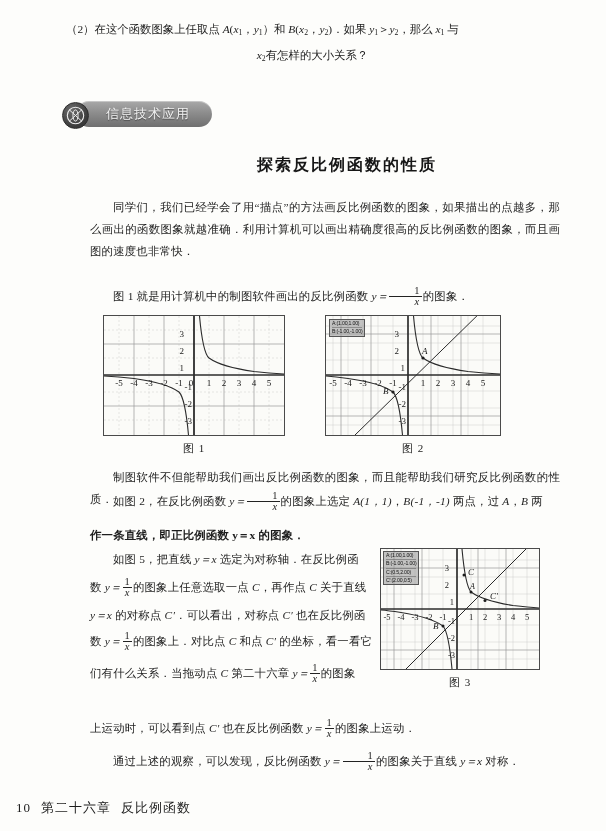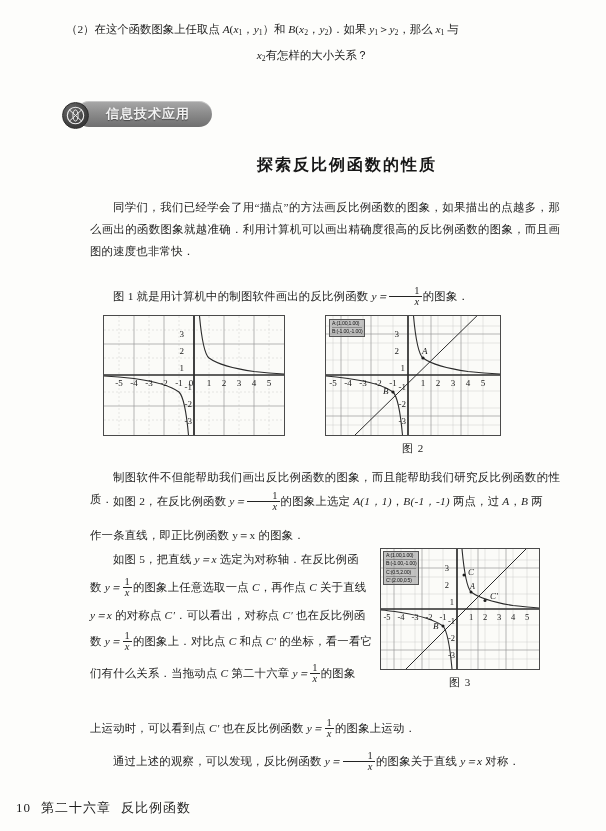--- a/index.html
+++ b/index.html
@@ -83,21 +83,21 @@
     height: 26px;
     border-radius: 13px;
     background: linear-gradient(180deg, #a9a9a9 0%, #8d8d8d 45%, #6f6f6f 100%);
     box-shadow: inset 0 1px 0 rgba(255,255,255,.35);
   }
   .banner-label {
     position: absolute;
     left: 44px;
     top: 4px;
     font-size: 13px;
-    font-weight: bold;
+    font-weight: normal;
     letter-spacing: 1px;
     color: #f2f2f2;
     text-shadow: 0 1px 1px rgba(0,0,0,.45);
     white-space: nowrap;
   }
   .banner-badge {
     position: absolute;
     left: 0;
     top: 1px;
     width: 25px;
@@ -253,20 +253,21 @@
           <text x="75" y="70" text-anchor="middle">-1</text>
           <text x="87" y="70" text-anchor="middle">0</text>
           <text x="105" y="70" text-anchor="middle">1</text>
           <text x="120" y="70" text-anchor="middle">2</text>
           <text x="135" y="70" text-anchor="middle">3</text>
           <text x="150" y="70" text-anchor="middle">4</text>
           <text x="165" y="70" text-anchor="middle">5</text>
         </g>
       </svg>
     </div>
+    <div class="fig-cap" style="top:126px;">图 1</div>
   </div>
 
   <div class="figure" style="left:325px; top:315px; width:176px; height:140px;">
     <div class="plot" style="width:176px; height:121px;">
       <svg width="174" height="119" viewBox="0 0 174 119">
         <g stroke="#cfcfcf" stroke-width="0.5">
           <line x1="7" y1="0" x2="7" y2="119"></line>
             <line x1="22" y1="0" x2="22" y2="119"></line>
           <line x1="37" y1="0" x2="37" y2="119"></line>
             <line x1="52" y1="0" x2="52" y2="119"></line>
@@ -331,21 +332,21 @@
       <div class="ptlabel" style="left:57px; top:70px;">B</div>
     </div>
     <div class="fig-cap" style="top:126px;">图 2</div>
   </div>
 
   <div class="para" style="left:66px; top:466px; width:470px; text-indent:23px;">制图软件不但能帮助我们画出反比例函数的图象，而且能帮助我们研究反比例函数的性质．</div>
 
   <div class="para" style="left:66px; top:490px; width:470px; text-indent:23px;">
     <span>如图 2，在反比例函数 </span><span class="mi">y＝</span><span class="frac"><span class="num mn">1</span><span class="den">x</span></span><span>的图象上选定 </span><span class="mi">A(1，1)</span><span>，</span><span class="mi">B(-1，-1)</span><span> 两点，过 </span><span class="mi">A</span><span>，</span><span class="mi">B</span><span> 两</span>
   </div>
-  <div class="para" style="left:66px; top:524px; width:470px;">作一条直线，即正比例函数 y＝x 的图象．</div>
+  <div class="para" style="left:66px; top:524px; width:470px;font-weight:bold;">作一条直线，即正比例函数 y＝x 的图象．</div>
 
   <div class="figure" style="left:380px; top:548px; width:160px; height:145px;">
     <div class="plot" style="width:160px; height:122px;">
       <svg width="158" height="120" viewBox="0 0 158 120">
         <g stroke="#cfcfcf" stroke-width="0.5">
           <line x1="6" y1="0" x2="6" y2="120"></line>
             <line x1="20" y1="0" x2="20" y2="120"></line>
           <line x1="34" y1="0" x2="34" y2="120"></line>
             <line x1="48" y1="0" x2="48" y2="120"></line>
           <line x1="62" y1="0" x2="62" y2="120"></line>

